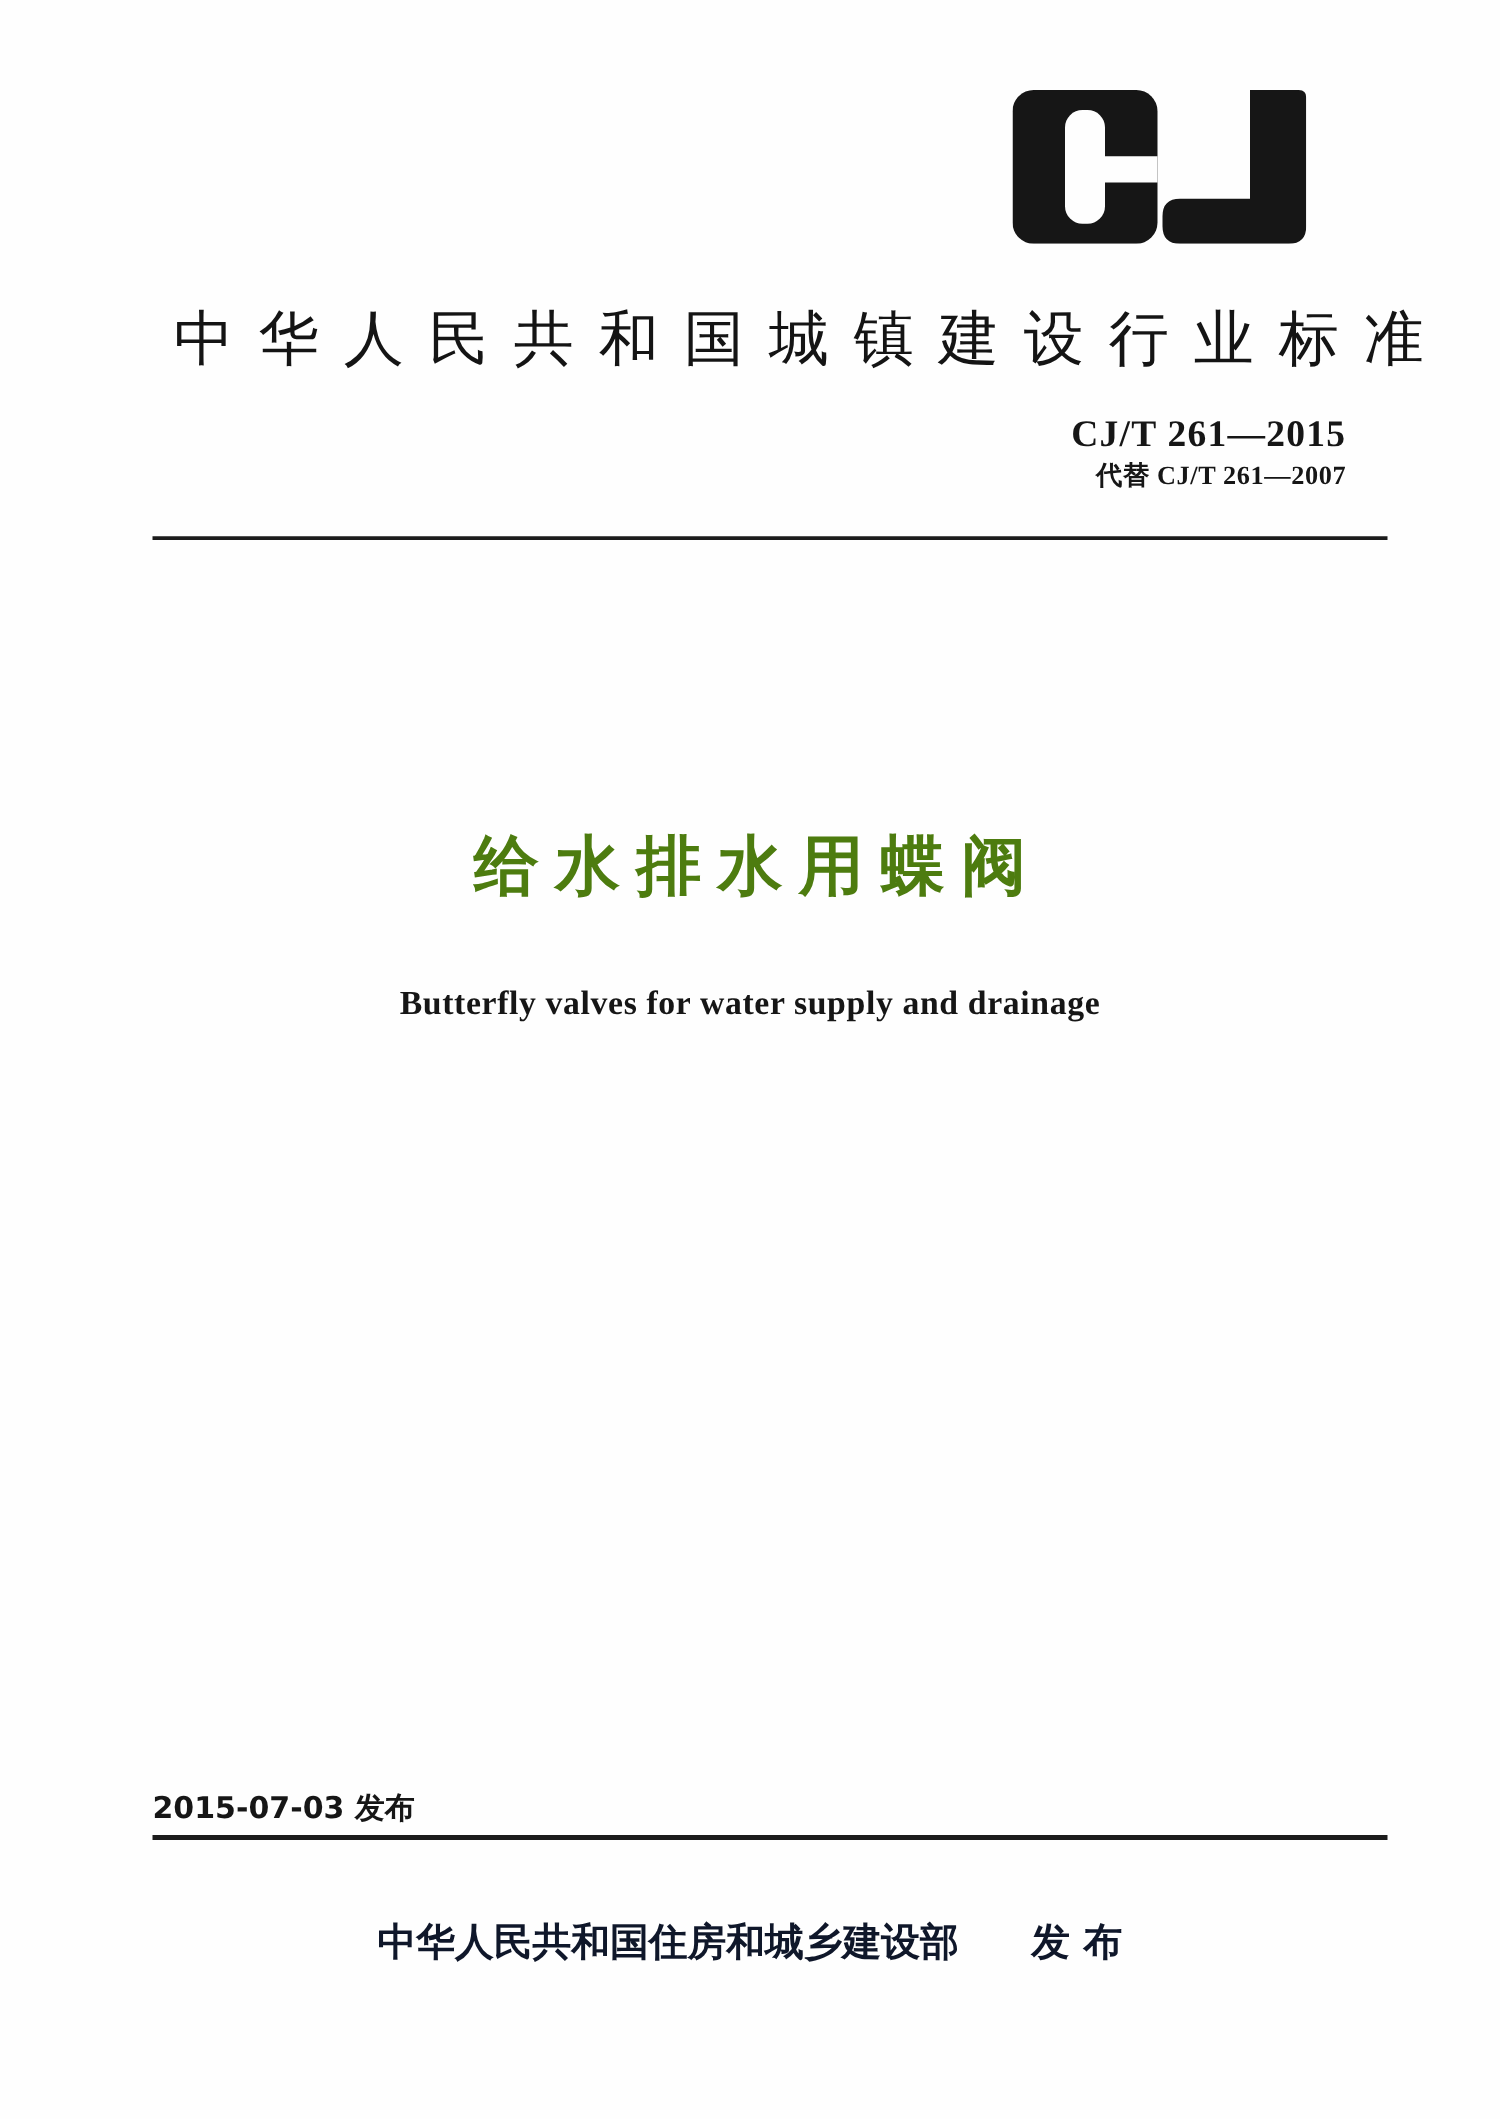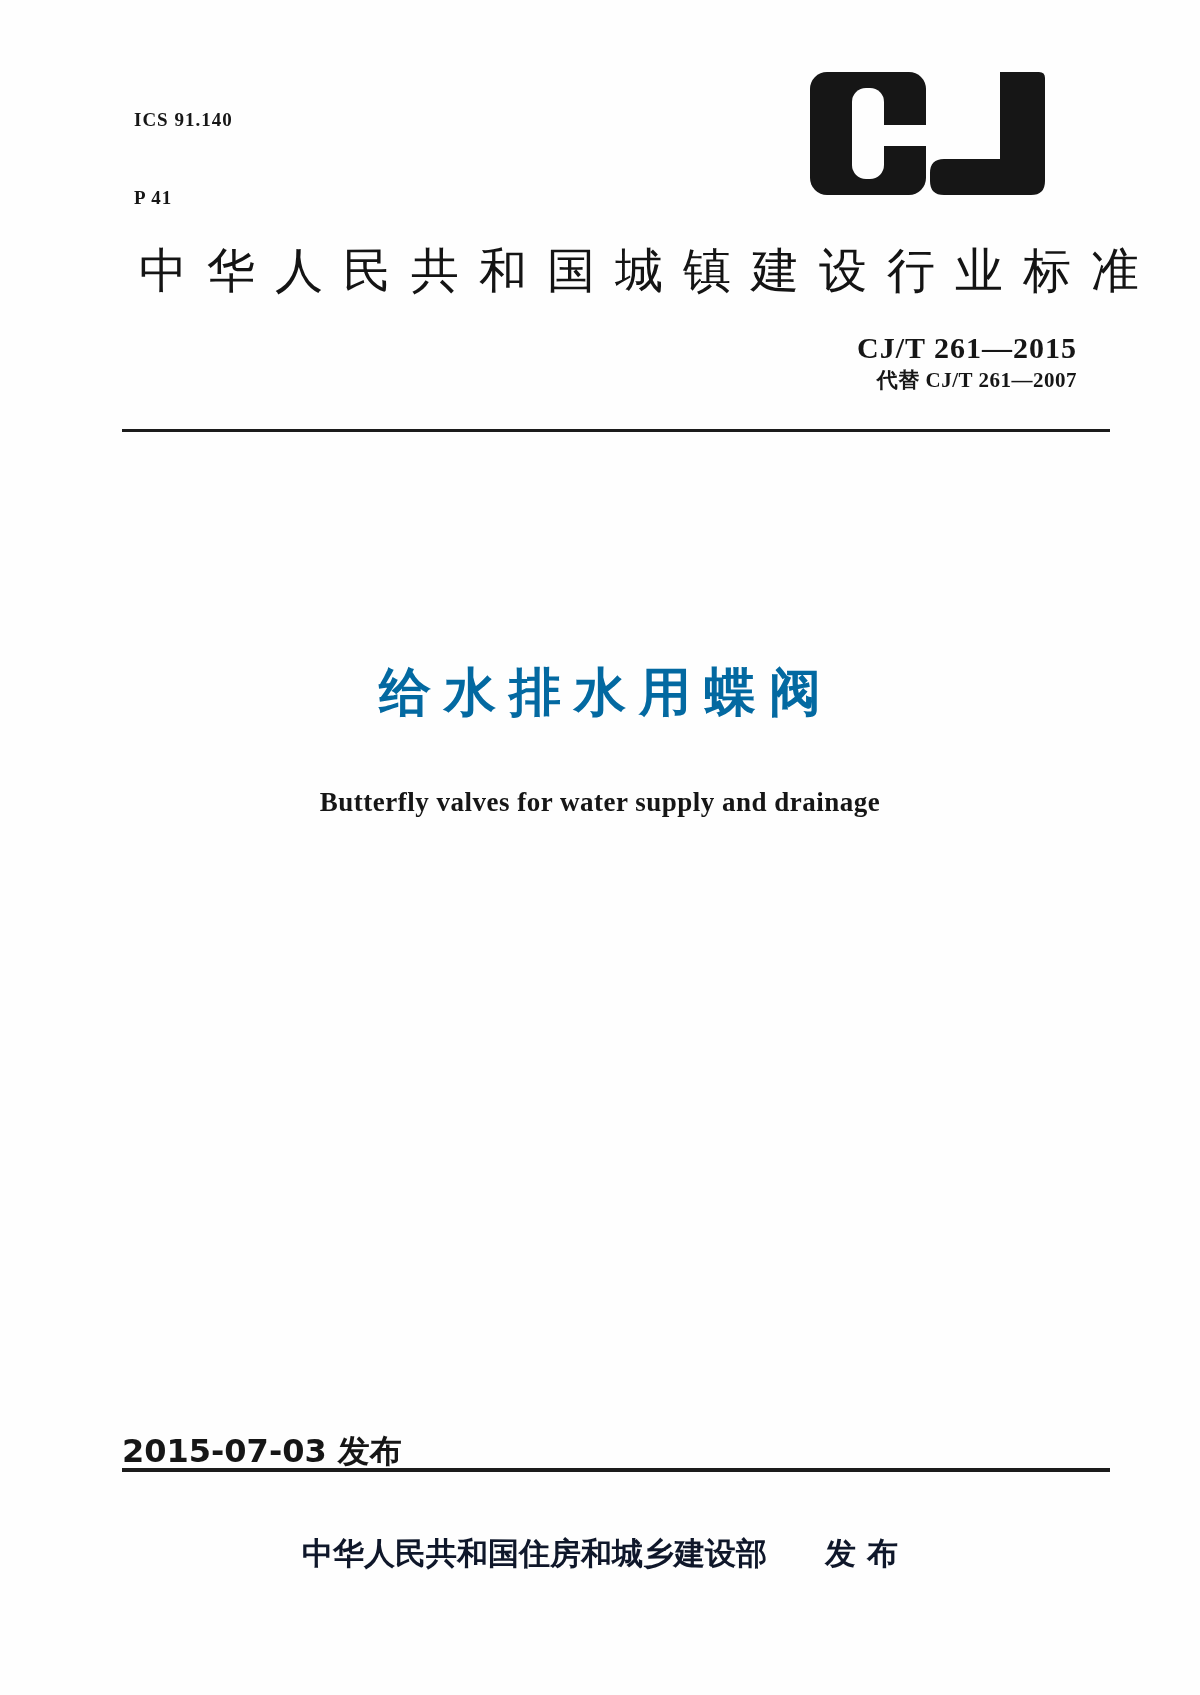--- a/index.html
+++ b/index.html
@@ -85,21 +85,21 @@
     position: absolute;
     left: 0;
     top: 658px;
     width: 100%;
     text-align: center;
     font-size: 52px;
     font-weight: bold;
     letter-spacing: 13px;
     text-indent: 13px;
     white-space: nowrap;
-    color: #0369a1;
+    color: #4d7c0f;
   }
   .title-en {
     position: absolute;
     left: 0;
     top: 763px;
     width: 100%;
     text-align: center;
     font-family: "Liberation Serif", "DejaVu Serif", serif;
     font-weight: bold;
     font-size: 27px;
@@ -108,21 +108,21 @@
     margin-top: 24px;
   }
   
   .dates-row {
     position: absolute;
     left: 122px;
     top: 1430px;
     width: 988px;
     display: flex;
     justify-content: space-between;
-    font-size: 32px;
+    font-size: 24px;
     font-weight: bold;
     white-space: pre;
     align-items: center;
   }
   
   .publisher-row {
     position: absolute;
     left: 0;
     top: 1533px;
     width: 100%;
@@ -134,24 +134,20 @@
     font-weight: bold;
     white-space: pre;
     color: #0f172a;
   }
 </style>
 </head>
 <body>
 
 <div class="page">
 
-  <div class="ics-block">
-    <div>ICS 91.140</div>
-    <div>P 41</div>
-  </div>
 
   <div class="logo" role="img" aria-label="CJ">
     <svg viewBox="0 0 235 123" xmlns="http://www.w3.org/2000/svg">
 
       <rect x="0" y="0" width="116" height="123" rx="17" fill="#161616"></rect>
       <rect x="42" y="16" width="32" height="91" rx="14" fill="#fefefe"></rect>
       <rect x="74" y="53" width="42" height="21" fill="#fefefe"></rect>
 
       <path d="M190 0 H229 Q235 0 235 6 V109 Q235 123 221 123 H134 Q120 123 120 109 V101 Q120 87 134 87 H190 Z" fill="#161616"></path>
     </svg>

